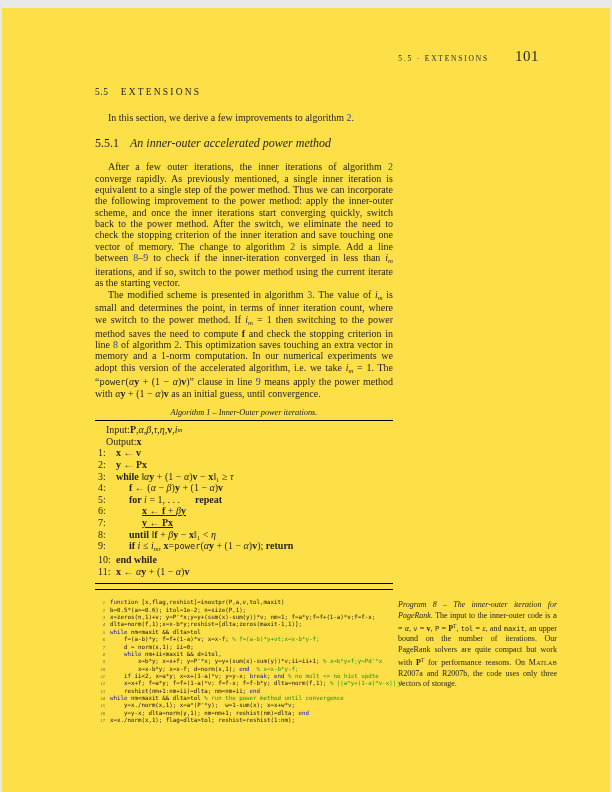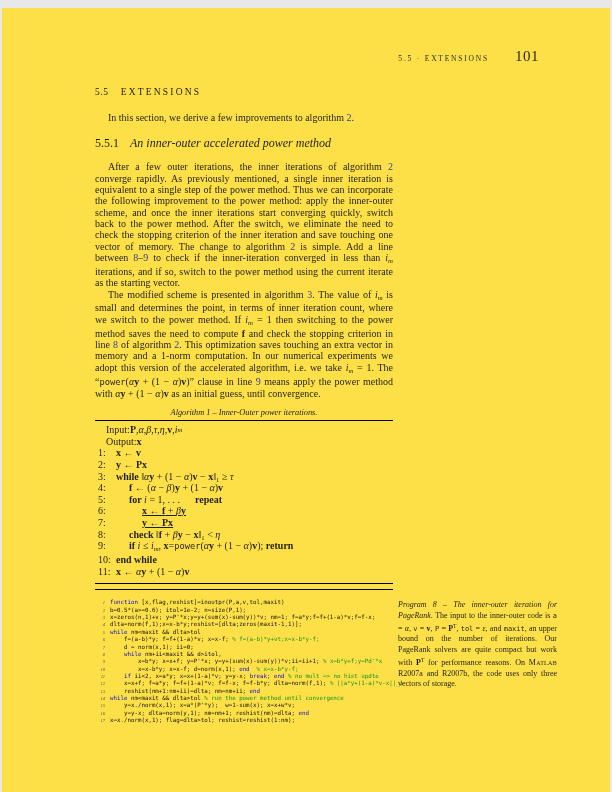--- a/index.html
+++ b/index.html
@@ -141,21 +141,21 @@
             <div class="algo-line">
               <span class="algo-num">6:</span>
               <span class="algo-content ind2"><span class="s-b">x</span><span> ← </span><span class="s-b">f</span><span> + </span><span class="s-i">β</span><span class="s-b">y</span></span>
             </div>
             <div class="algo-line">
               <span class="algo-num">7:</span>
               <span class="algo-content ind2"><span class="s-b">y</span><span> ← </span><span class="s-b">Px</span></span>
             </div>
             <div class="algo-line">
               <span class="algo-num">8:</span>
-              <span class="algo-content ind1"><span class="s-b">check</span><span> ‖</span><span class="s-b">f</span><span> + </span><span class="s-i">β</span><span class="s-b">y</span><span> − </span><span class="s-b">x</span><span>‖₁ &lt; </span><span class="s-i">η</span></span>
+              <span class="algo-content ind1"><span class="s-b">until</span><span> ‖</span><span class="s-b">f</span><span> + </span><span class="s-i">β</span><span class="s-b">y</span><span> − </span><span class="s-b">x</span><span>‖₁ &lt; </span><span class="s-i">η</span></span>
             </div>
             <div class="algo-line">
               <span class="algo-num">9:</span>
               <span class="algo-content ind1"><span class="s-b">if </span><span class="s-i">i</span><span> ≤ </span><span class="s-i">i</span><span class="s-sub">m</span><span>, </span><span class="s-b">x</span><span>=</span><span class="s-tt">power</span><span>(</span><span class="s-i">α</span><span class="s-b">y</span><span> + (1 − </span><span class="s-i">α</span><span>)</span><span class="s-b">v</span><span>); </span><span class="s-b">return</span></span>
             </div>
             <div class="algo-line">
               <span class="algo-num">10:</span>
               <span class="algo-content ind0"><span class="s-b">end while</span></span>
             </div>
             <div class="algo-line">

